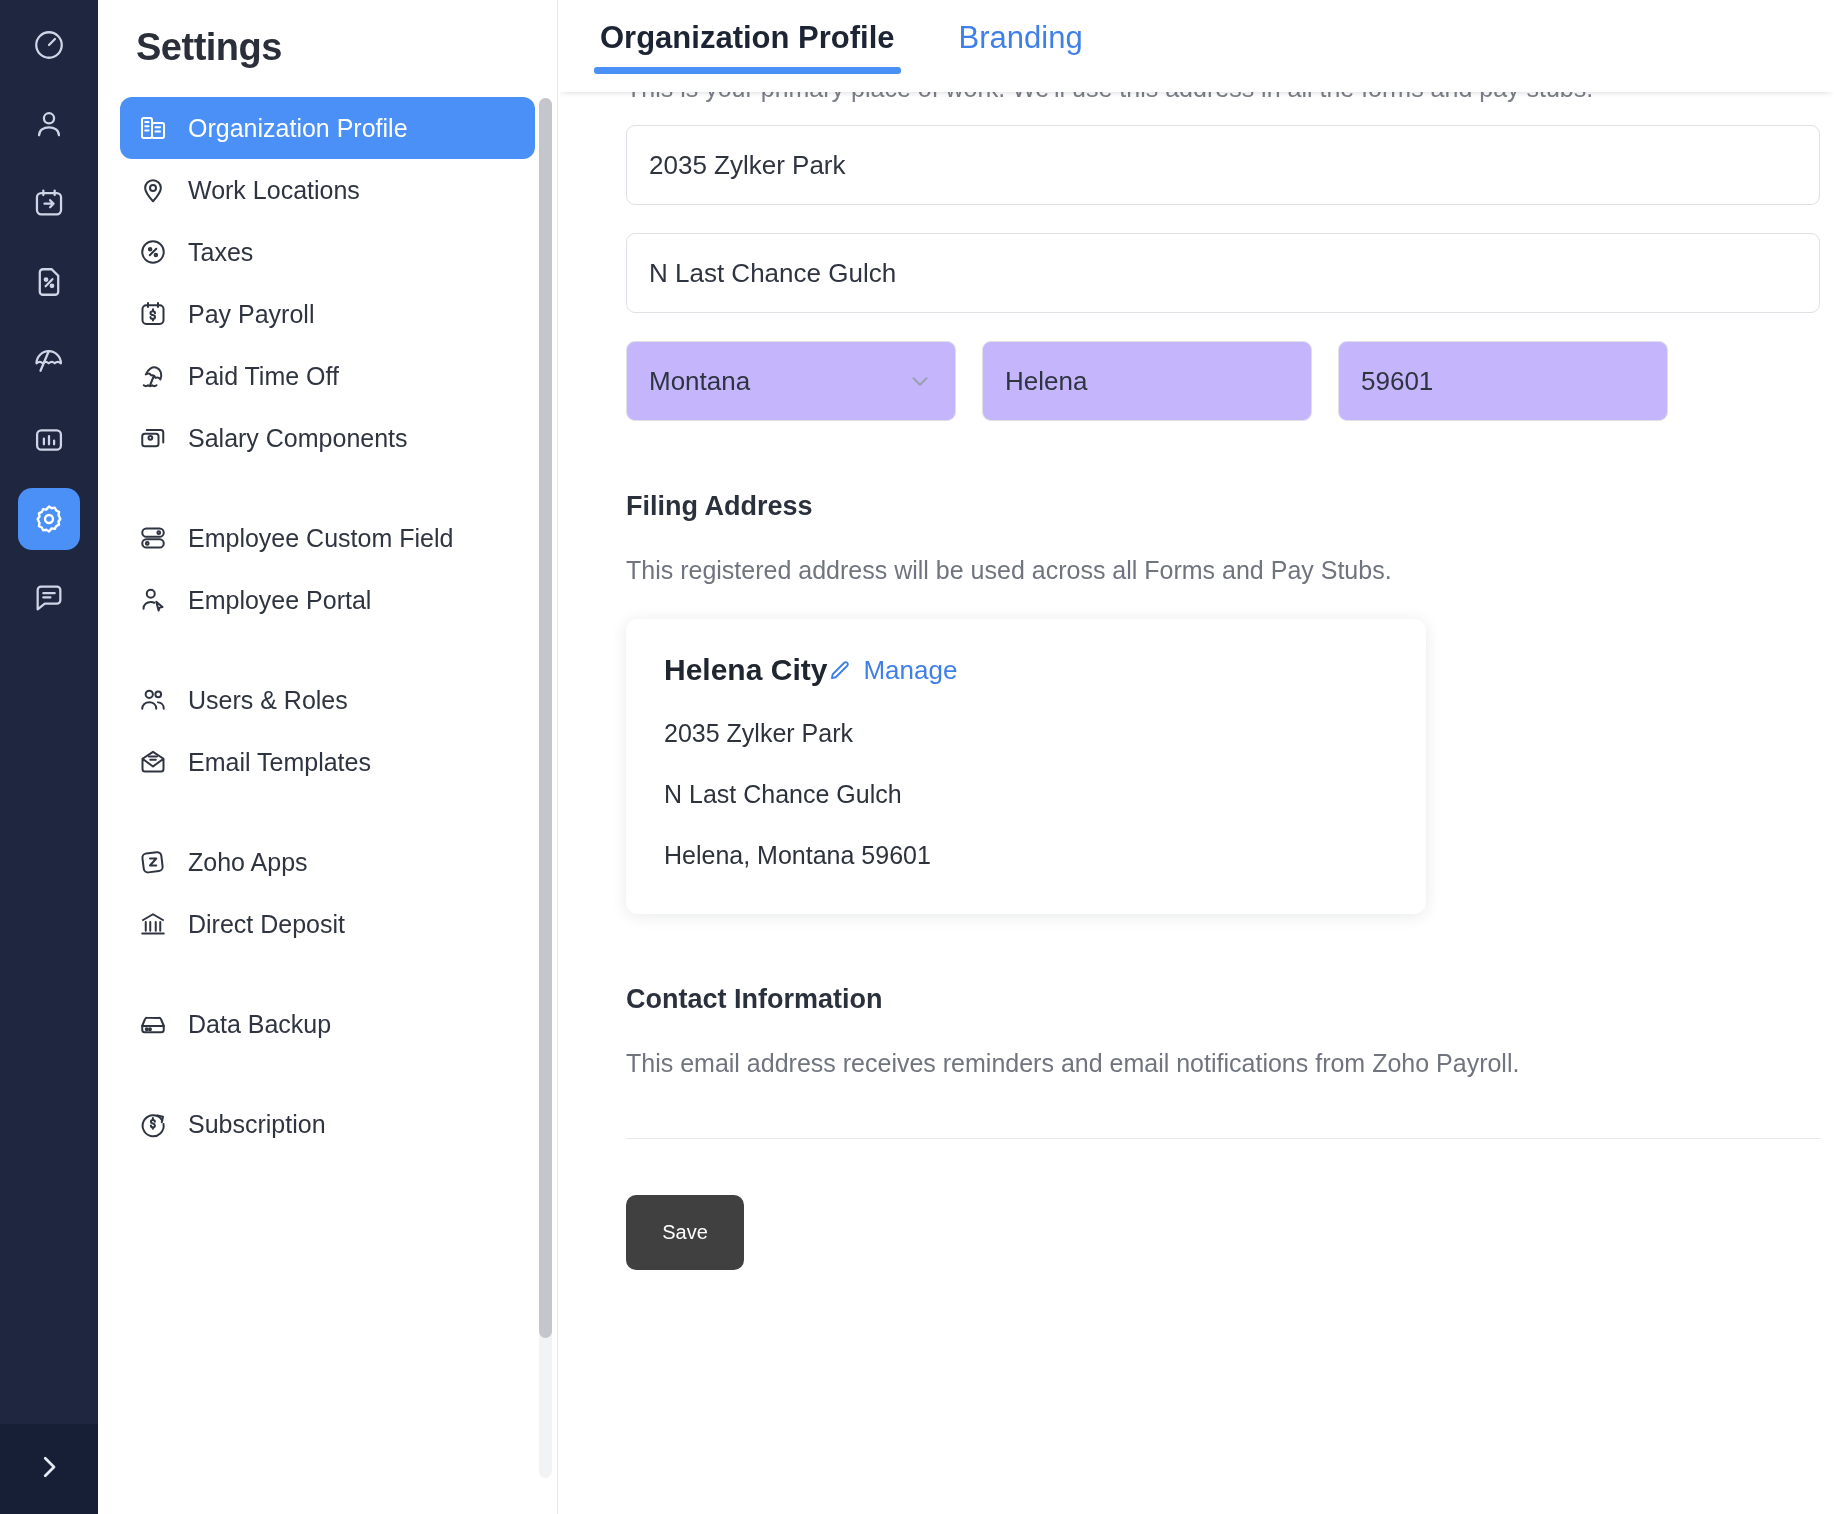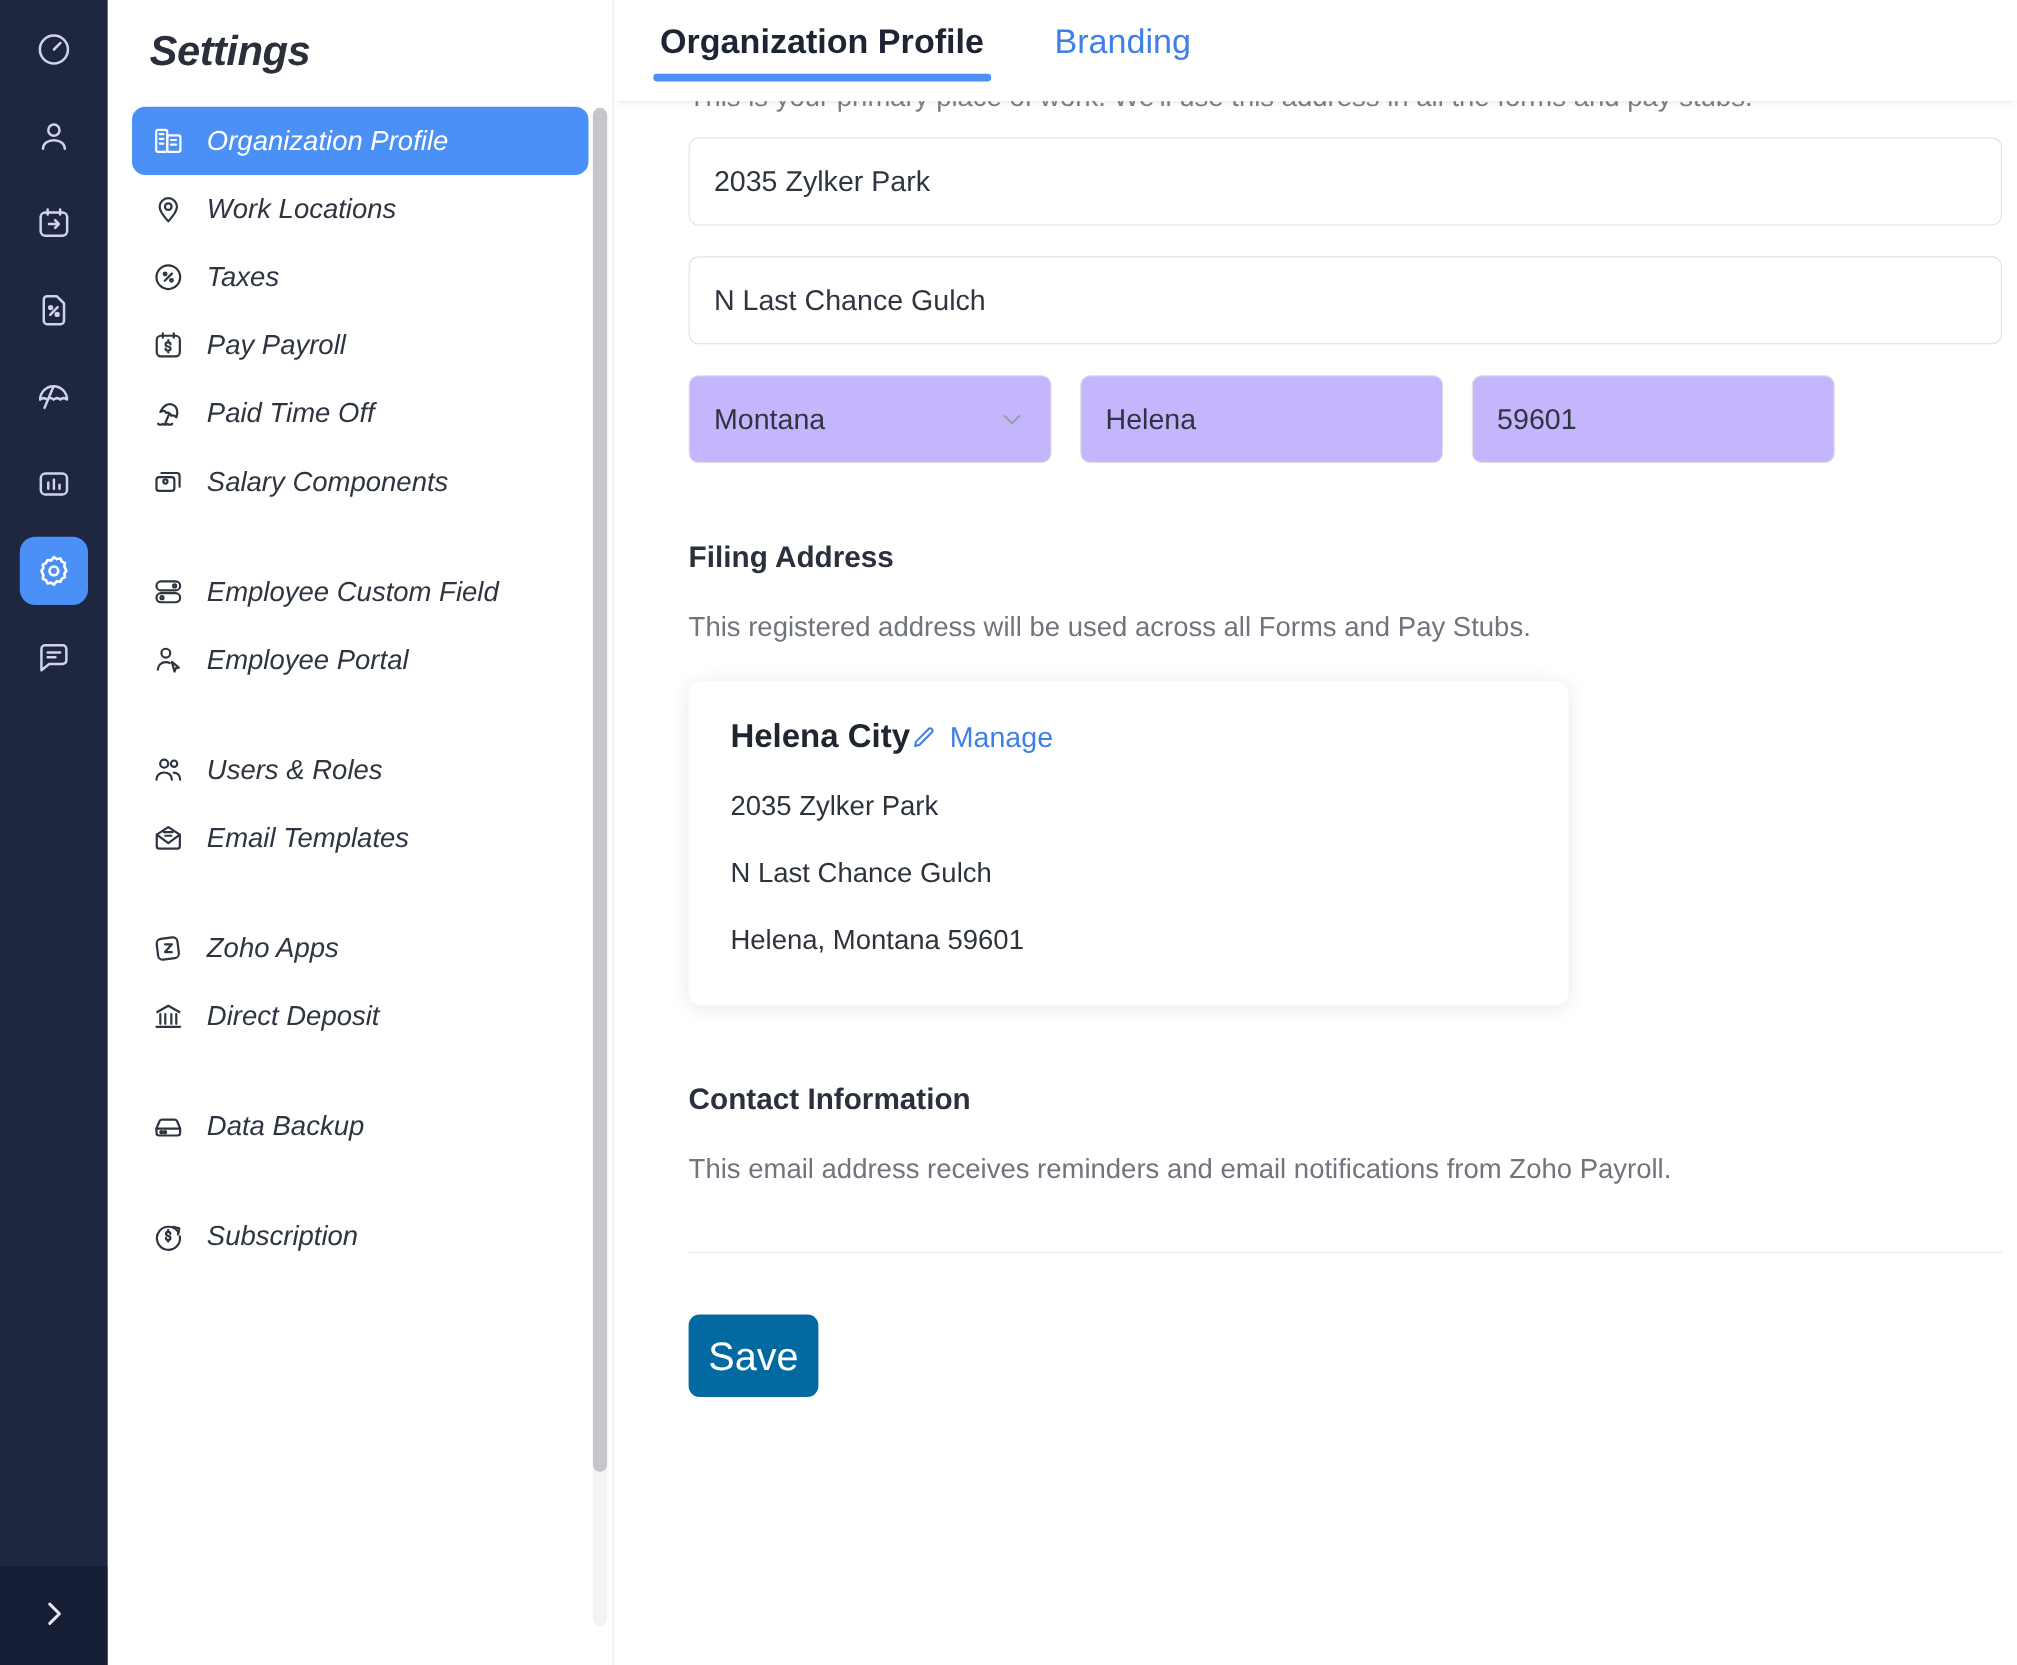--- a/index.html
+++ b/index.html
@@ -38,21 +38,20 @@
   }
   .rail-expand svg { width: 30px; height: 30px; }
 
   
   .settings {
     width: 460px; height: 1514px;
     flex: 0 0 460px;
     background: #ffffff;
     position: relative;
     border-right: 1px solid #e6e8ec;
-    font-style: italic;
   }
   .settings-title {
     font-size: 38px; font-weight: 700; color: #2a2f3a;
     letter-spacing: -0.5px;
     padding: 26px 0 0 38px;
   }
   .nav-list { margin-top: 28px; padding: 0 22px 0 22px; }
   .nav-item {
     display: flex; align-items: center;
     gap: 20px;
@@ -201,23 +200,23 @@
   }
   .manage-btn svg { width: 28px; height: 28px; display: block; }
 
   .divider {
     width: 1194px; height: 1px; background: #e6e8ec;
     margin-top: 60px;
   }
   .save-btn {
     margin-top: 56px;
     width: 118px; height: 75px;
-    background: #0369a1; color: #fff;
+    background: #404040; color: #fff;
     border: none; border-radius: 10px;
-    font-size: 36px;
+    font-size: 20px;
     font-family: "Liberation Sans", sans-serif;
     display: flex; align-items: center; justify-content: center;
   }
 </style>
 </head>
 <body>
 
 <div class="app">
 
   <nav class="rail">

